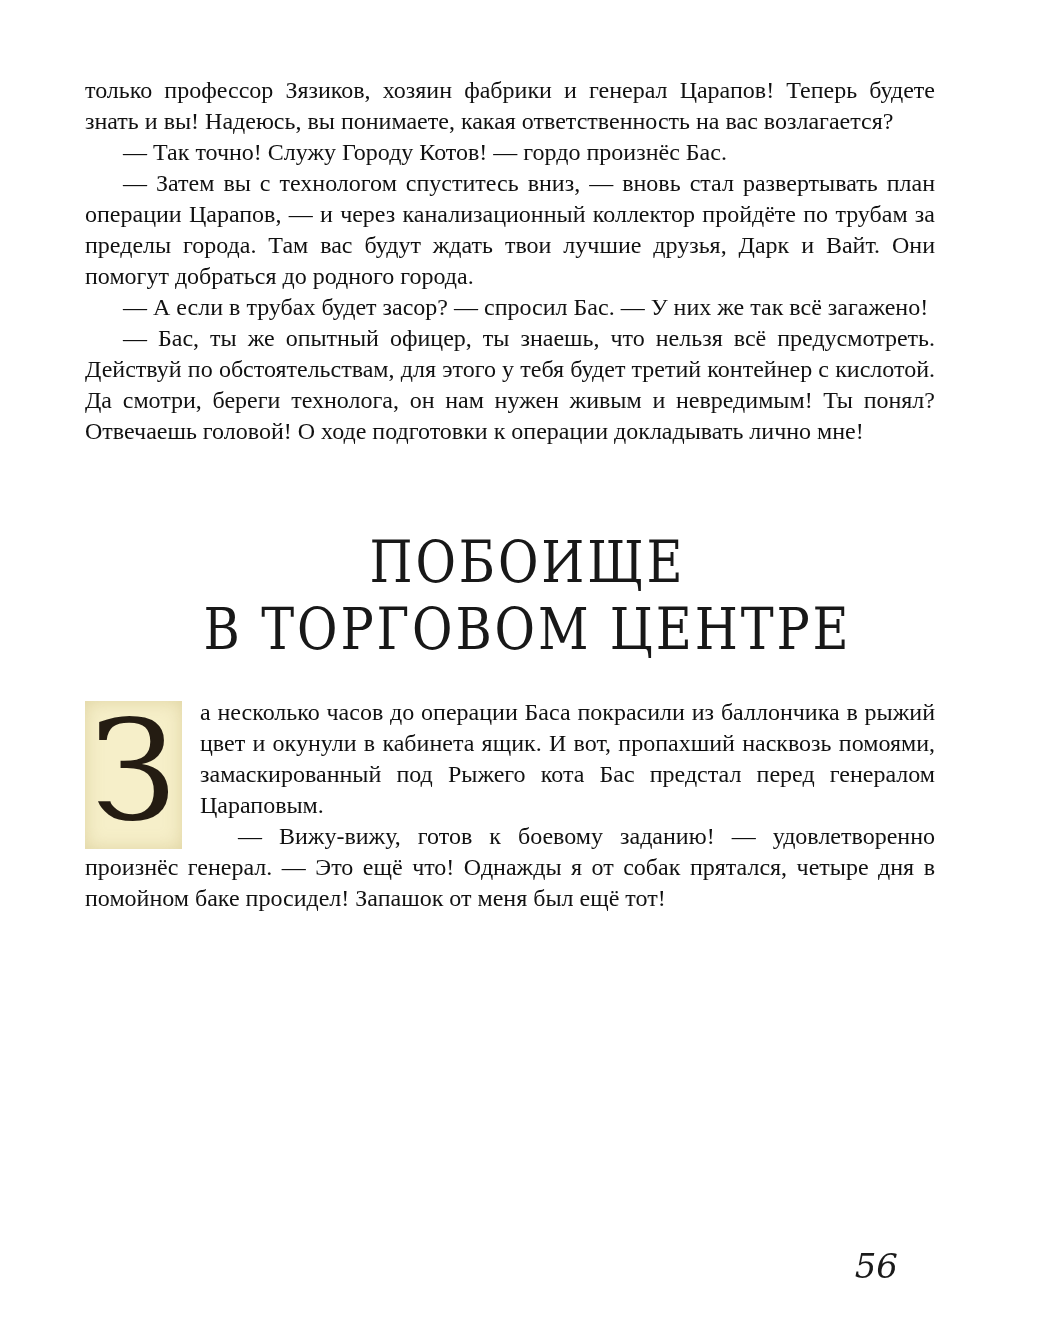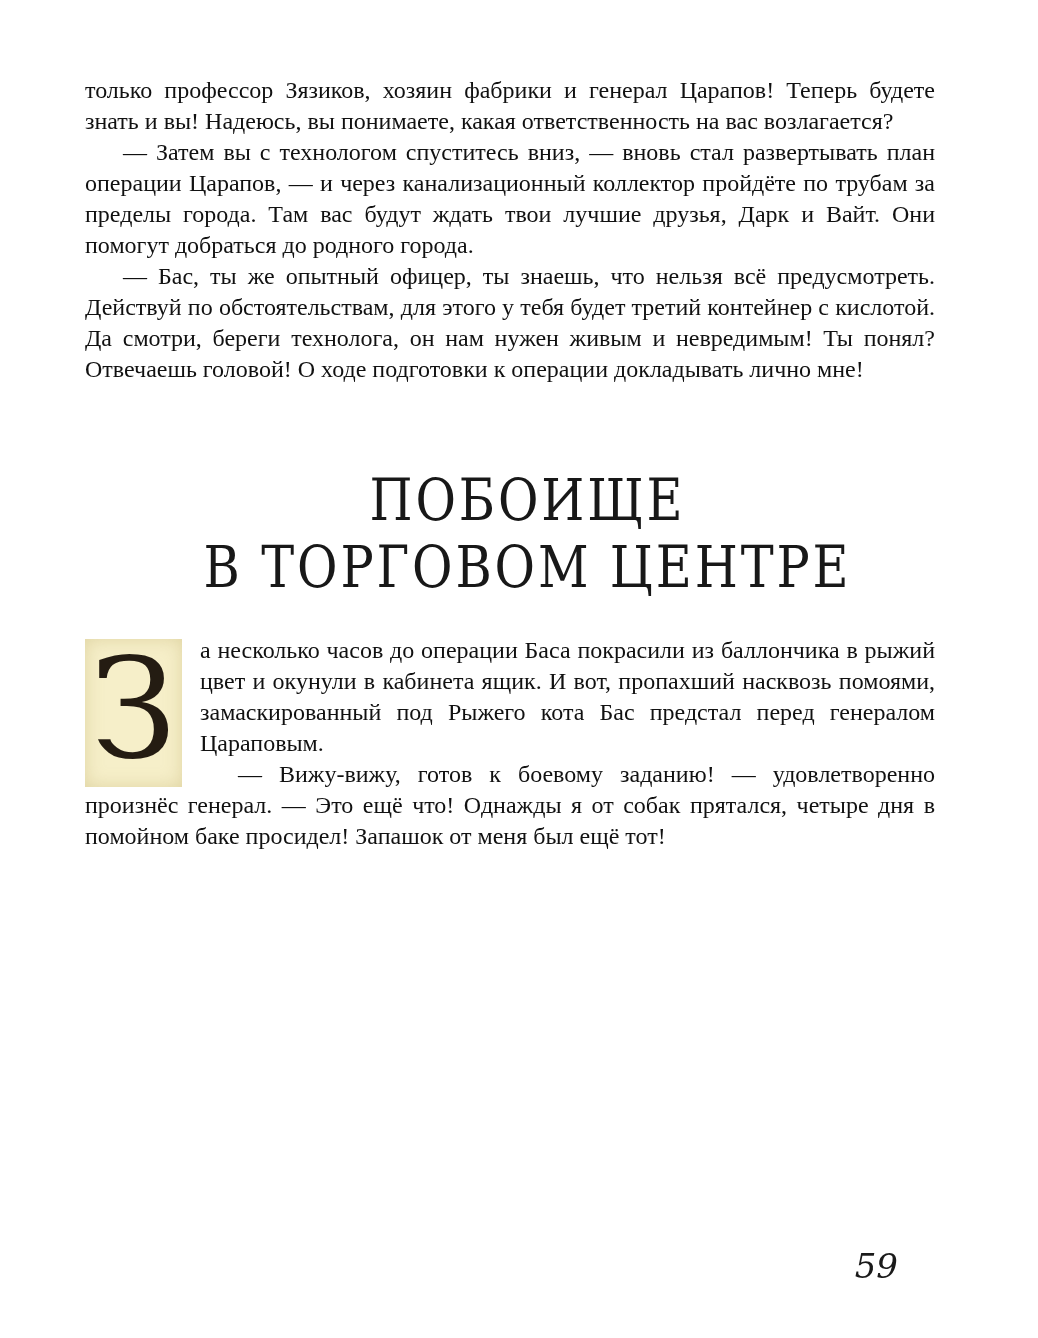--- a/index.html
+++ b/index.html
@@ -70,30 +70,32 @@
     color: #1a1a1a;
   }
 </style>
 </head>
 <body>
 
 <div class="page">
 
   <div class="text-block">
     <p class="para no-indent">только профессор Зязиков, хозяин фабрики и генерал Царапов! Теперь будете знать и вы! Надеюсь, вы понимаете, какая ответственность на вас возлагается?</p>
+    <p class="para">— Так точно! Служу Городу Котов! — гордо произнёс Бас.</p>
     <p class="para">— Затем вы с технологом спуститесь вниз, — вновь стал развертывать план операции Царапов, — и через канализационный коллектор пройдёте по трубам за пределы города. Там вас будут ждать твои лучшие друзья, Дарк и Вайт. Они помогут добраться до родного города.</p>
+    <p class="para">— А если в трубах будет засор? — спросил Бас. — У них же так всё загажено!</p>
     <p class="para">— Бас, ты же опытный офицер, ты знаешь, что нельзя всё предусмотреть. Действуй по обстоятельствам, для этого у тебя будет третий контейнер с кислотой. Да смотри, береги технолога, он нам нужен живым и невредимым! Ты понял? Отвечаешь головой! О ходе подготовки к операции докладывать лично мне!</p>
   </div>
 
   <h1 class="chapter-title">
     <span>ПОБОИЩЕ</span><br>
     <span>В ТОРГОВОМ ЦЕНТРЕ</span>
   </h1>
 
   <div class="chapter-body">
     <div class="drop-cap">З</div>
     <p class="para no-indent">а несколько часов до операции Баса покрасили из баллончика в рыжий цвет и окунули в кабинета ящик. И вот, пропахший насквозь помоями, замаскированный под Рыжего кота Бас предстал перед генералом Цараповым.</p>
     <p class="para">— Вижу-вижу, готов к боевому заданию! — удовлетворенно произнёс генерал. — Это ещё что! Однажды я от собак прятался, четыре дня в помойном баке просидел! Запашок от меня был ещё тот!</p>
   </div>
 
-  <div class="page-number">59</div>
+  <div class="page-number">56</div>
 
 </div>
 
 </body></html>

